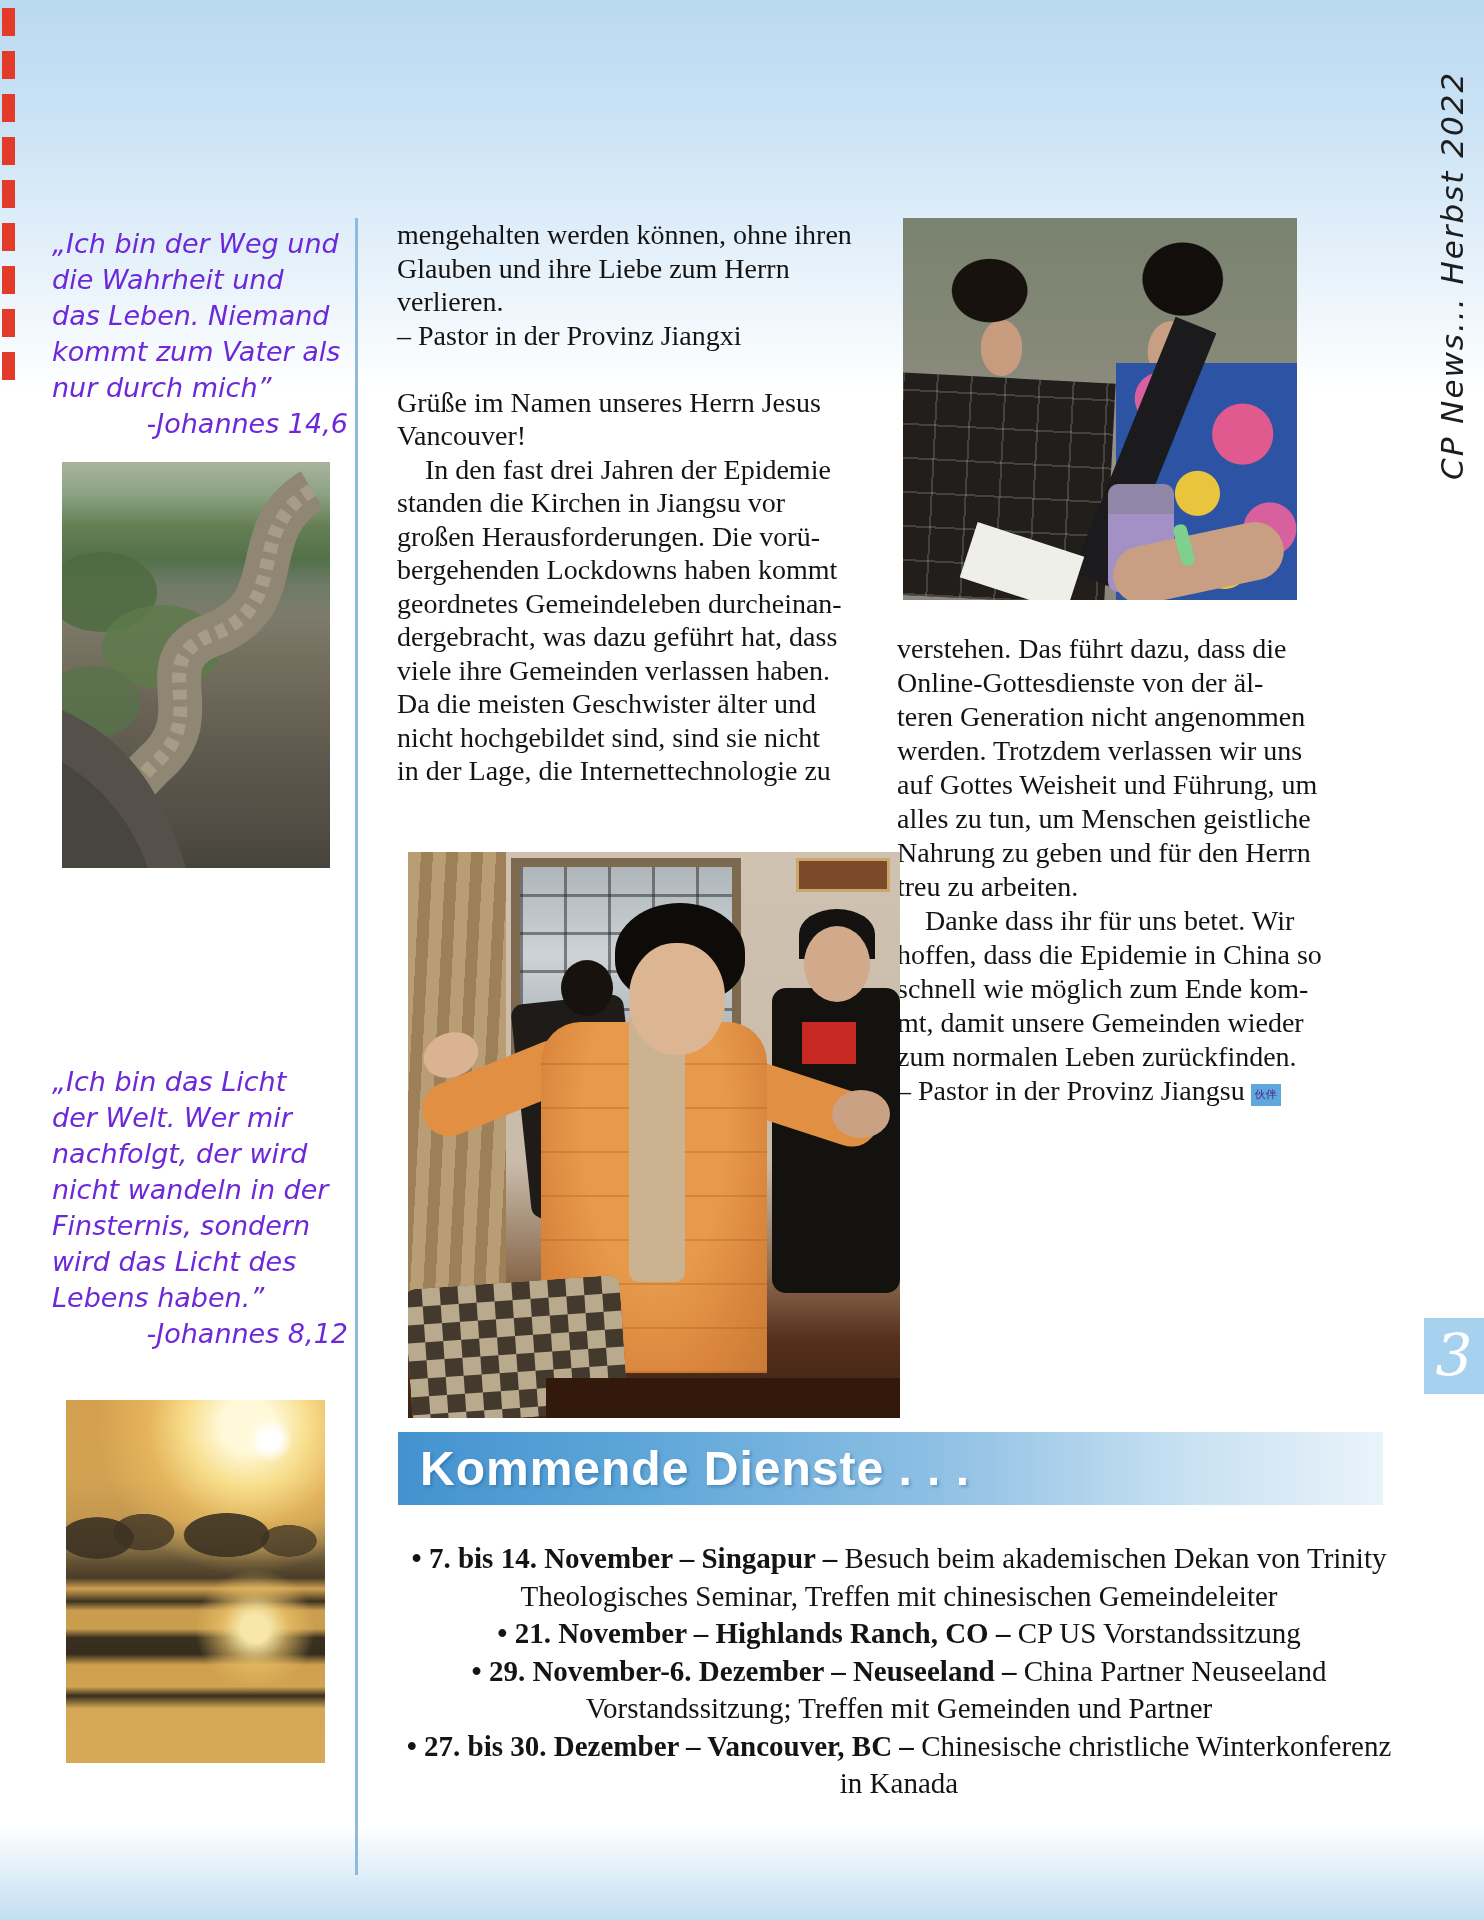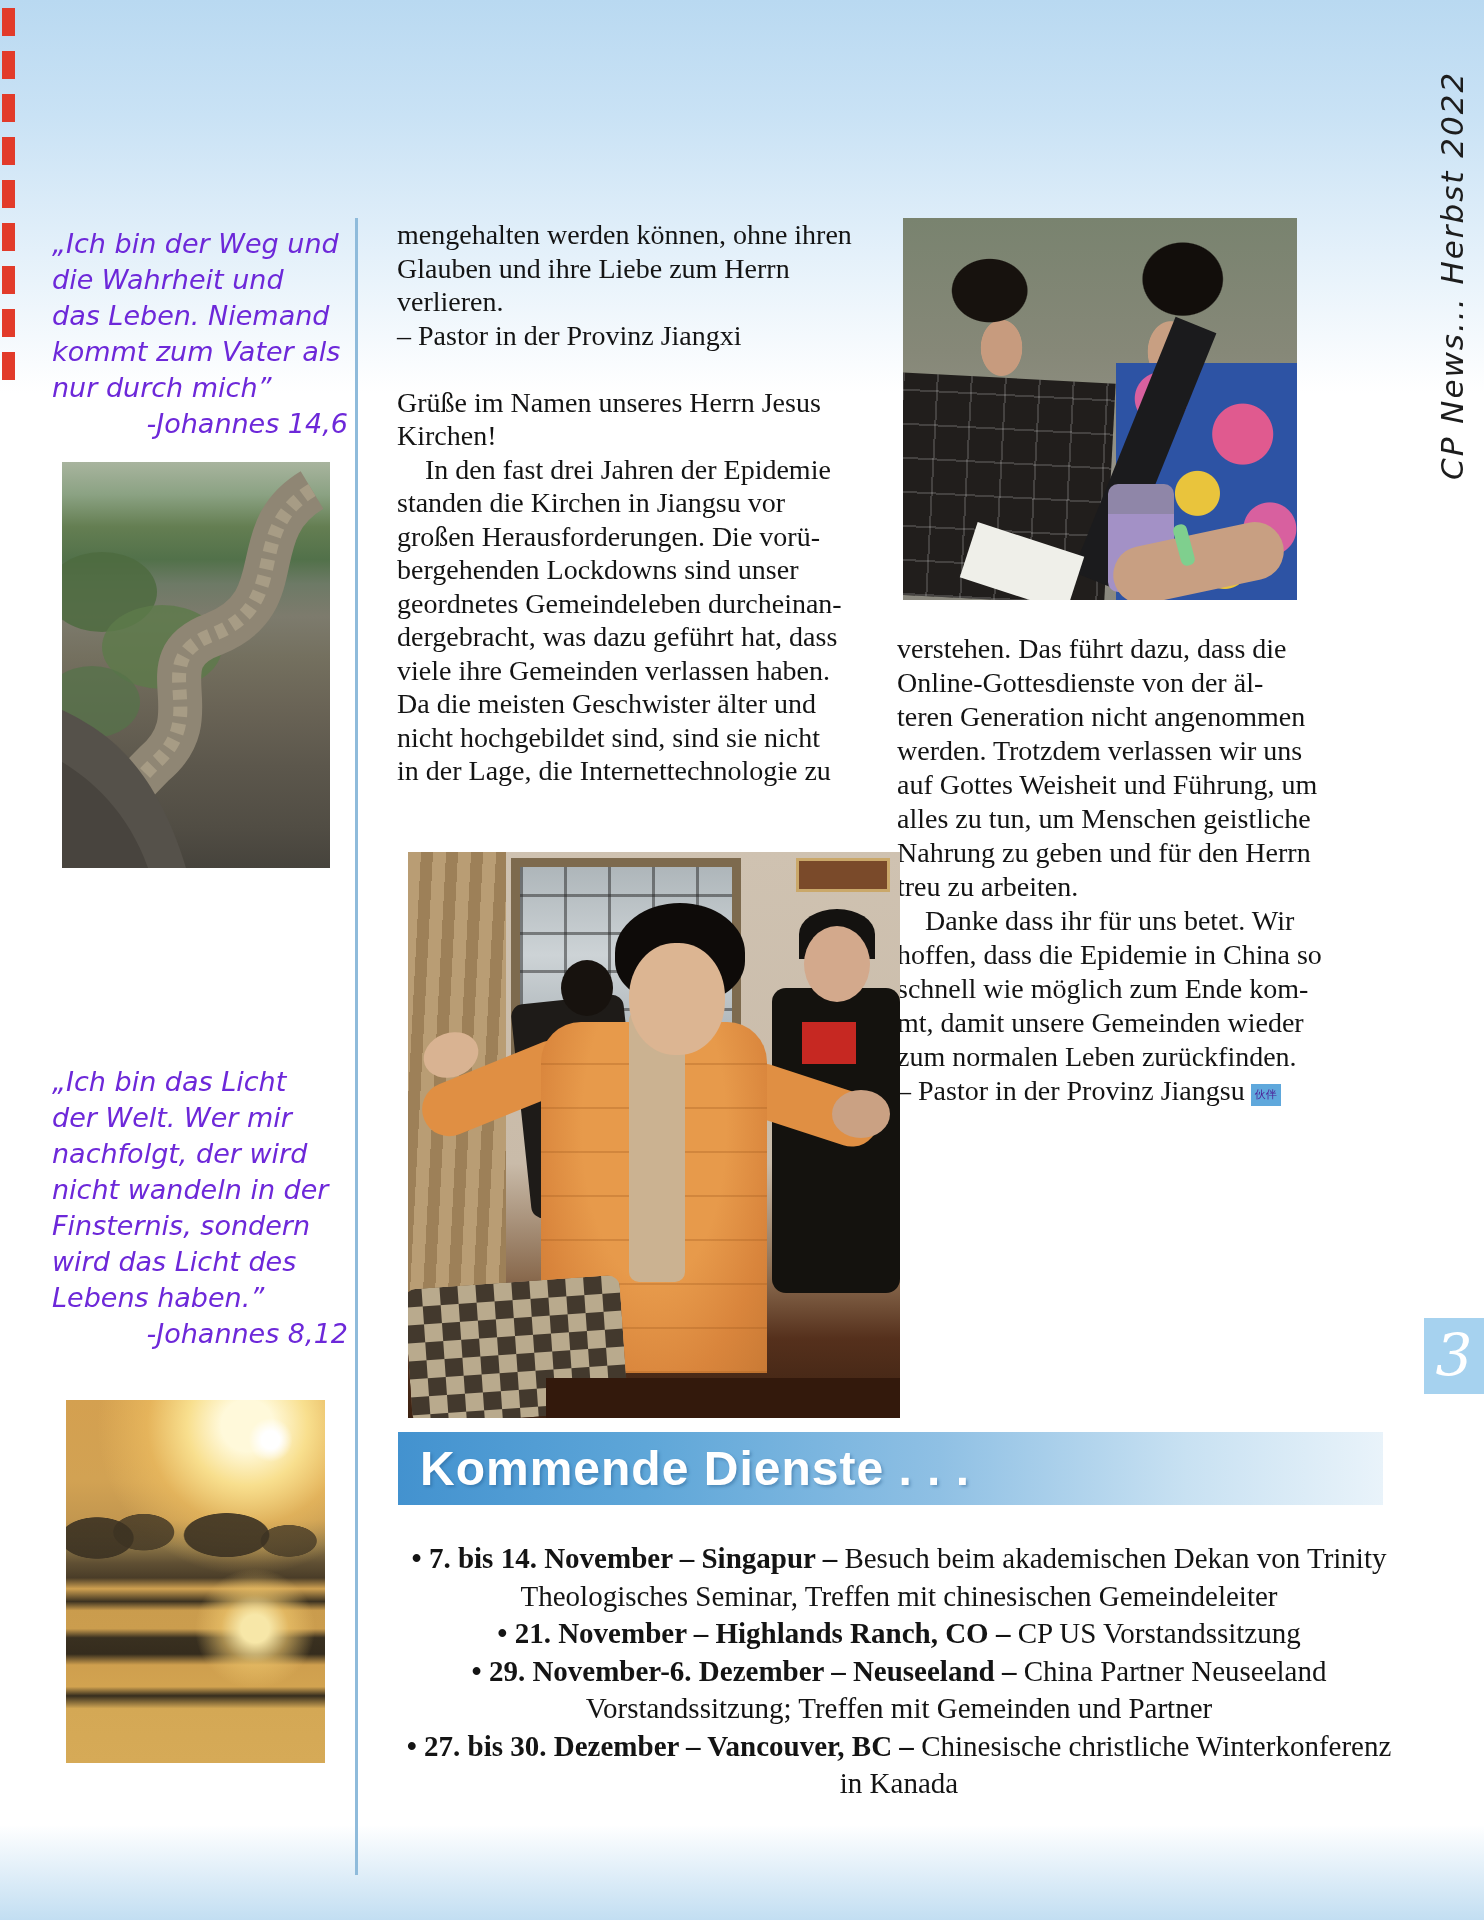--- a/index.html
+++ b/index.html
@@ -194,25 +194,25 @@
 
   <div class="divider"></div>
 
   <div id="col1" class="col">
     <div class="line">mengehalten werden können, ohne ihren</div>
     <div class="line">Glauben und ihre Liebe zum Herrn</div>
     <div class="line">verlieren.</div>
     <div class="line">– Pastor in der Provinz Jiangxi</div>
     <div class="line"></div>
     <div class="line">Grüße im Namen unseres Herrn Jesus</div>
-    <div class="line">Kirchen!</div>
+    <div class="line">Vancouver!</div>
     <div class="line">    In den fast drei Jahren der Epidemie</div>
     <div class="line">standen die Kirchen in Jiangsu vor</div>
     <div class="line">großen Herausforderungen. Die vorü-</div>
-    <div class="line">bergehenden Lockdowns sind unser</div>
+    <div class="line">bergehenden Lockdowns haben kommt</div>
     <div class="line">geordnetes Gemeindeleben durcheinan-</div>
     <div class="line">dergebracht, was dazu geführt hat, dass</div>
     <div class="line">viele ihre Gemeinden verlassen haben.</div>
     <div class="line">Da die meisten Geschwister älter und</div>
     <div class="line">nicht hochgebildet sind, sind sie nicht</div>
     <div class="line">in der Lage, die Internettechnologie zu</div>
   </div>
 
   <div id="photo-women" class="photo">
     <div class="abs w-left-body"></div>

